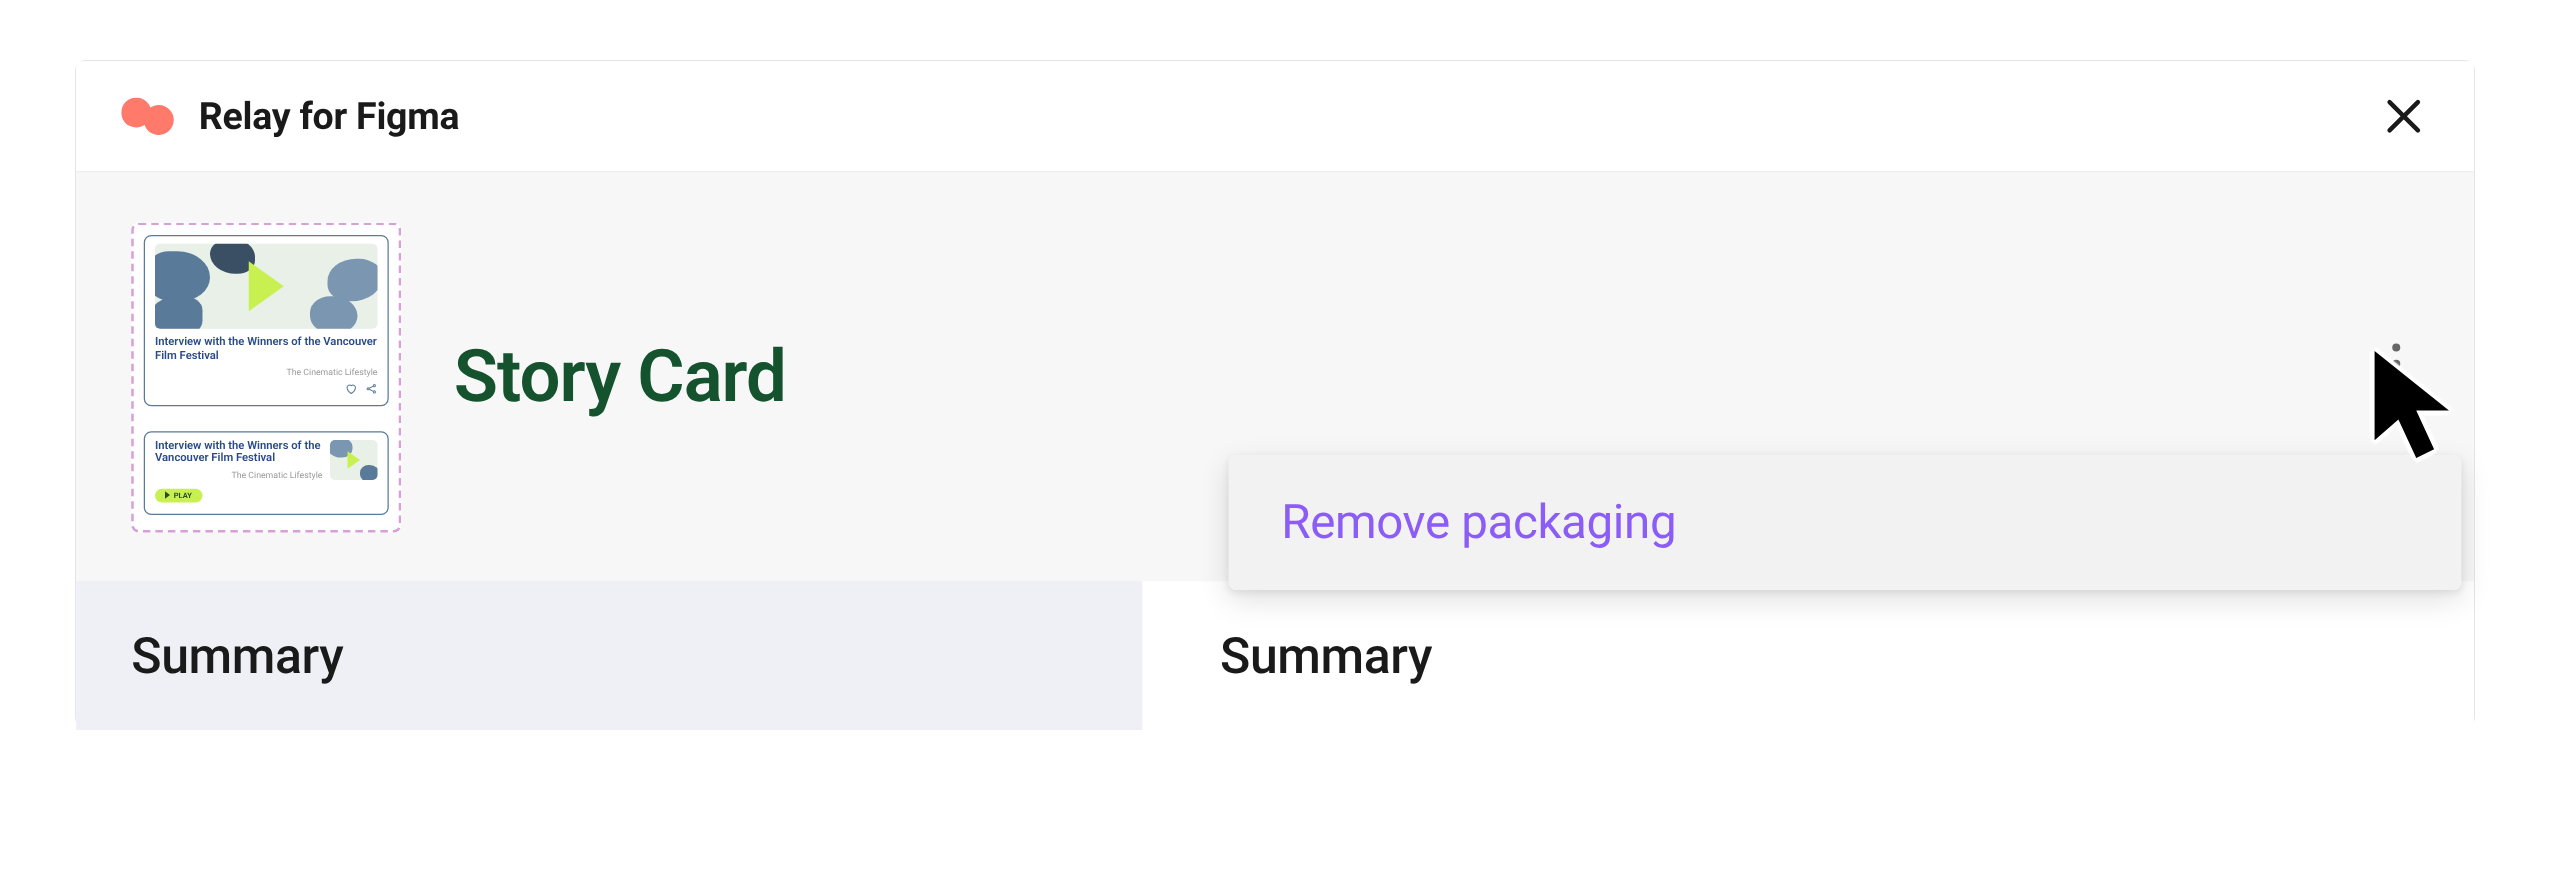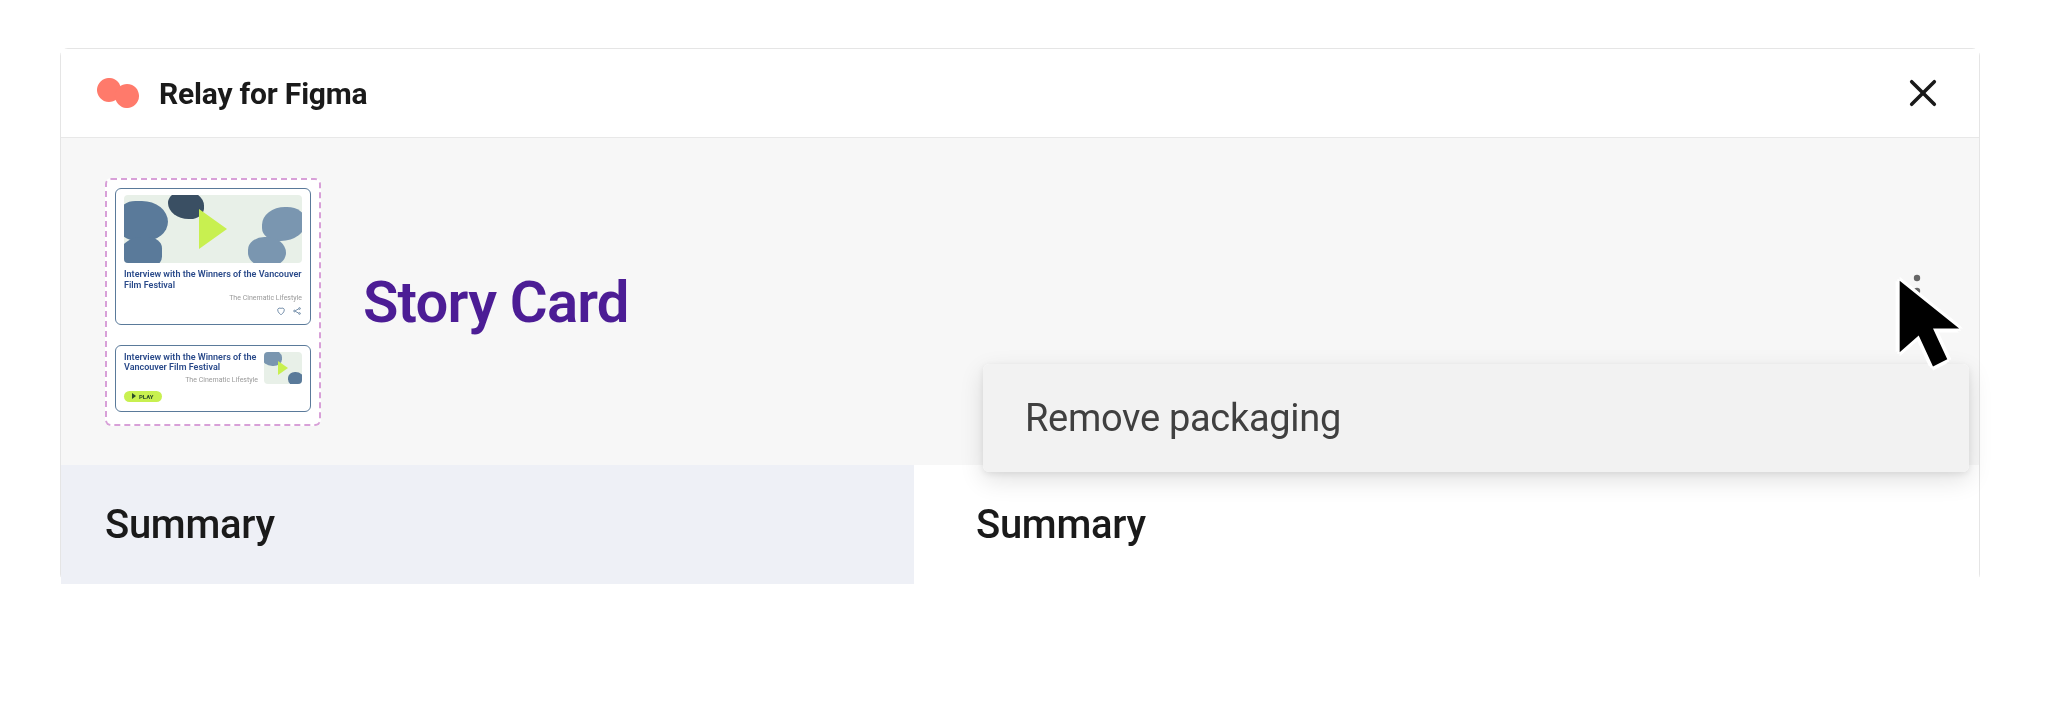--- a/index.html
+++ b/index.html
@@ -180,21 +180,21 @@
     .play-pill-tri {
       width: 0;
       height: 0;
       border-left: 4px solid #2a4a2a;
       border-top: 3px solid transparent;
       border-bottom: 3px solid transparent;
     }
     .component-name {
       font-size: 58px;
       font-weight: 600;
-      color: #4c1d95;
+      color: #14532d;
       letter-spacing: -0.8px;
     }
     .more-btn {
       position: absolute;
       right: 44px;
       top: 218px;
       width: 36px;
       height: 48px;
       display: flex;
       align-items: center;
@@ -235,21 +235,21 @@
       width: 986px;
       background: #ffffff;
       border-radius: 6px;
       box-shadow: 0 8px 24px rgba(0,0,0,0.12), 0 2px 6px rgba(0,0,0,0.08);
       z-index: 20;
       overflow: hidden;
     }
     .dropdown-item {
       padding: 32px 42px;
       font-size: 38px;
-      color: #404040;
+      color: #8b5cf6;
       cursor: pointer;
       background: #f2f2f2;
       letter-spacing: -0.3px;
     }
     .cursor {
       position: absolute;
       left: 1894px;
       top: 276px;
       z-index: 30;
       pointer-events: none;

